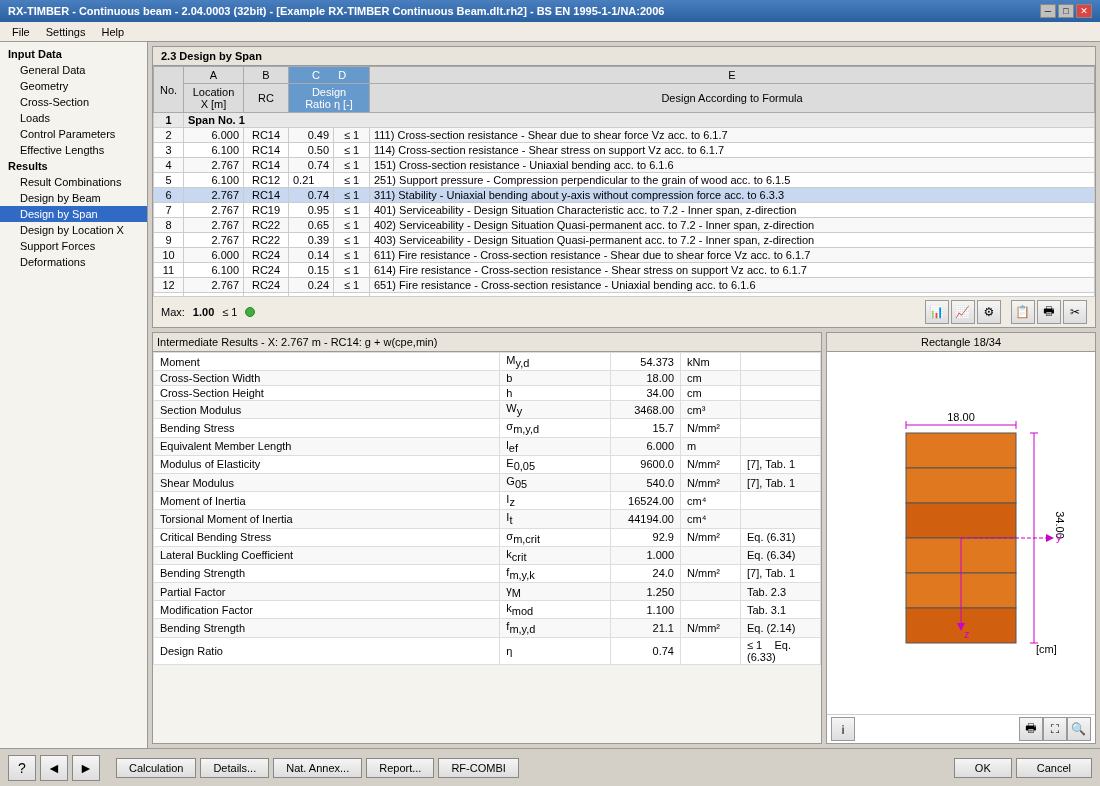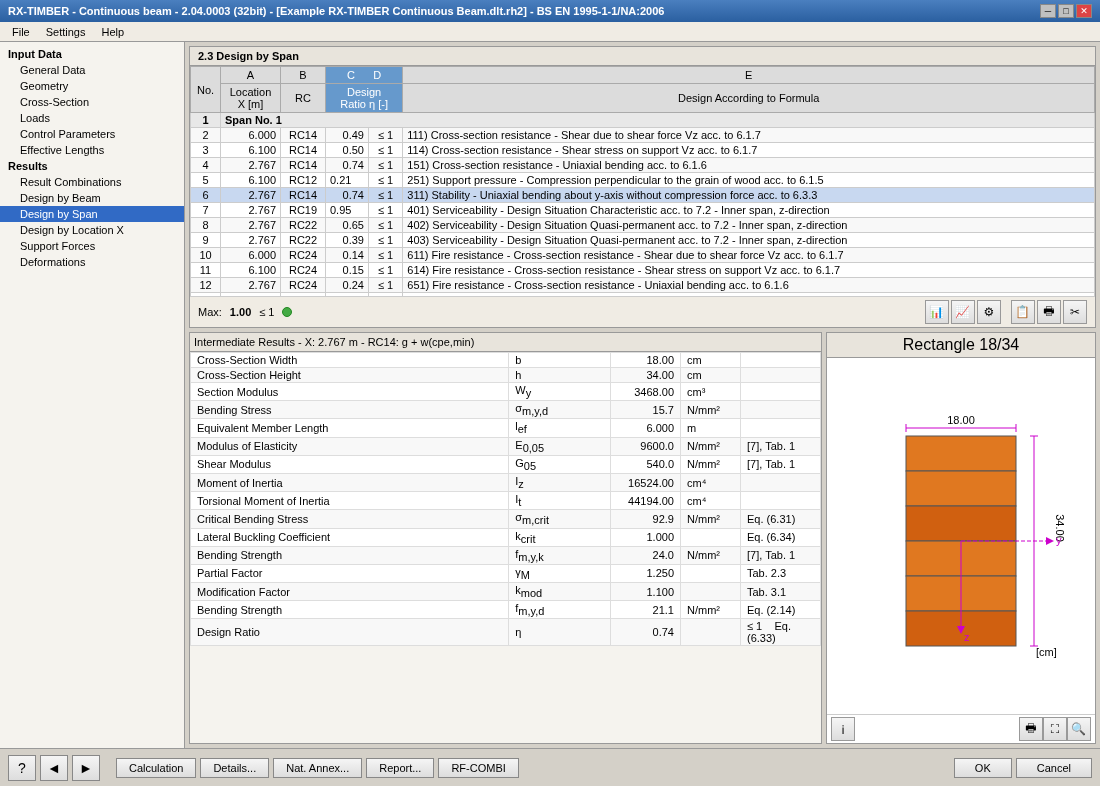--- a/index.html
+++ b/index.html
@@ -46,21 +46,21 @@
 
     
     .main-container {
       display: flex;
       height: calc(786px - 22px - 20px - 38px);
       background: #d4d0c8;
     }
 
     
     .sidebar {
-      width: 185px;
+      width: 148px;
       background: #f5f3ee;
       border-right: 1px solid #999;
       padding: 4px 0;
       flex-shrink: 0;
       overflow-y: auto;
     }
     .sidebar-section {
       padding: 2px 8px;
       font-weight: bold;
       color: #000;
@@ -204,21 +204,21 @@
       flex-direction: column;
       align-items: center;
       position: relative;
       overflow: hidden;
     }
     .diagram-title {
       width: 100%;
       background: #e8e4dc;
       padding: 3px 8px;
       border-bottom: 1px solid #999;
-      font-size: 16px;
+      font-size: 11px;
       text-align: center;
     }
     .diagram-content {
       flex: 1;
       width: 100%;
       position: relative;
       display: flex;
       justify-content: center;
       align-items: center;
     }
@@ -365,21 +365,21 @@
               <td style="text-align:right;">2.767</td>
               <td style="text-align:center;">RC14</td>
               <td style="text-align:right; background:#c8d8f0;">0.74</td>
               <td style="text-align:center; background:#c8d8f0;">≤ 1</td>
               <td>311) Stability - Uniaxial bending about y-axis without compression force acc. to 6.3.3</td>
             </tr>
             <tr>
               <td class="col-no">7</td>
               <td style="text-align:right;">2.767</td>
               <td style="text-align:center;">RC19</td>
-              <td style="margin-top:15px;">0.95</td>
+              <td style="text-align:right;margin-top:15px;">0.95</td>
               <td style="text-align:center;">≤ 1</td>
               <td>401) Serviceability - Design Situation Characteristic acc. to 7.2 - Inner span, z-direction</td>
             </tr>
             <tr>
               <td class="col-no">8</td>
               <td style="text-align:right;">2.767</td>
               <td style="text-align:center;">RC22</td>
               <td style="text-align:right;margin-top:24px;">0.65</td>
               <td style="text-align:center;">≤ 1</td>
               <td>402) Serviceability - Design Situation Quasi-permanent acc. to 7.2 - Inner span, z-direction</td>
@@ -446,20 +446,27 @@
     </div>
 
     <div class="bottom-panels">
 
       <div class="intermediate-panel">
         <div class="intermediate-title">Intermediate Results  -  X: 2.767 m  -  RC14: g + w(cpe,min)</div>
         <div class="intermediate-scroll">
           <table class="intermediate-table">
             <tbody>
               <tr>
+                <td>Moment</td>
+                <td>M<sub>y,d</sub></td>
+                <td class="val-col">54.373</td>
+                <td class="unit-col">kNm</td>
+                <td></td>
+              </tr>
+              <tr>
                 <td>Cross-Section Width</td>
                 <td>b</td>
                 <td class="val-col">18.00</td>
                 <td class="unit-col">cm</td>
                 <td></td>
               </tr>
               <tr>
                 <td>Cross-Section Height</td>
                 <td>h</td>
                 <td class="val-col">34.00</td>

